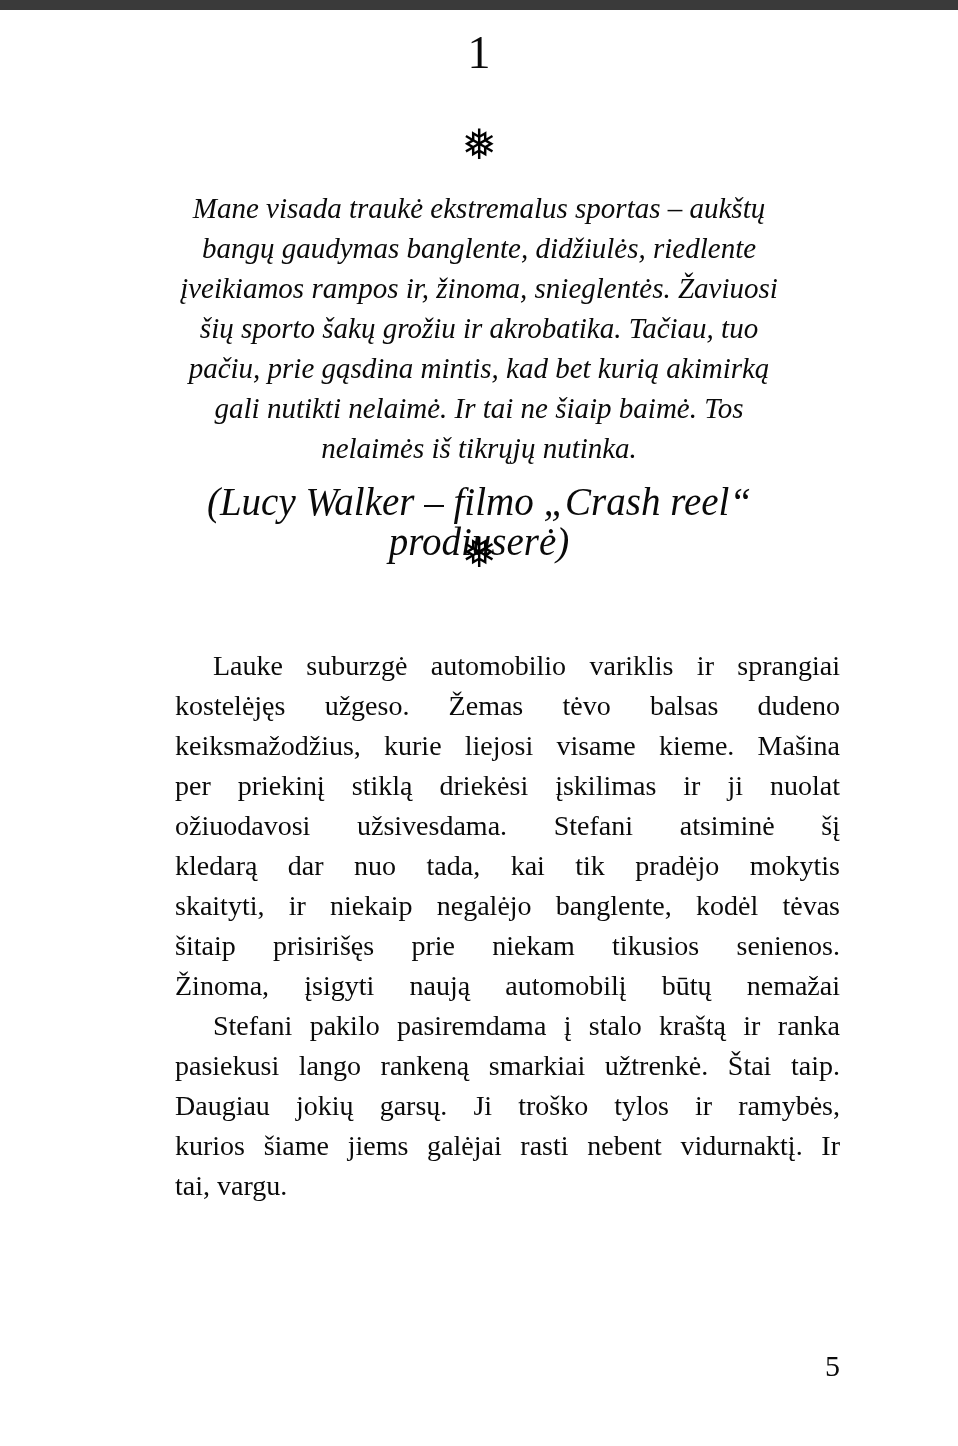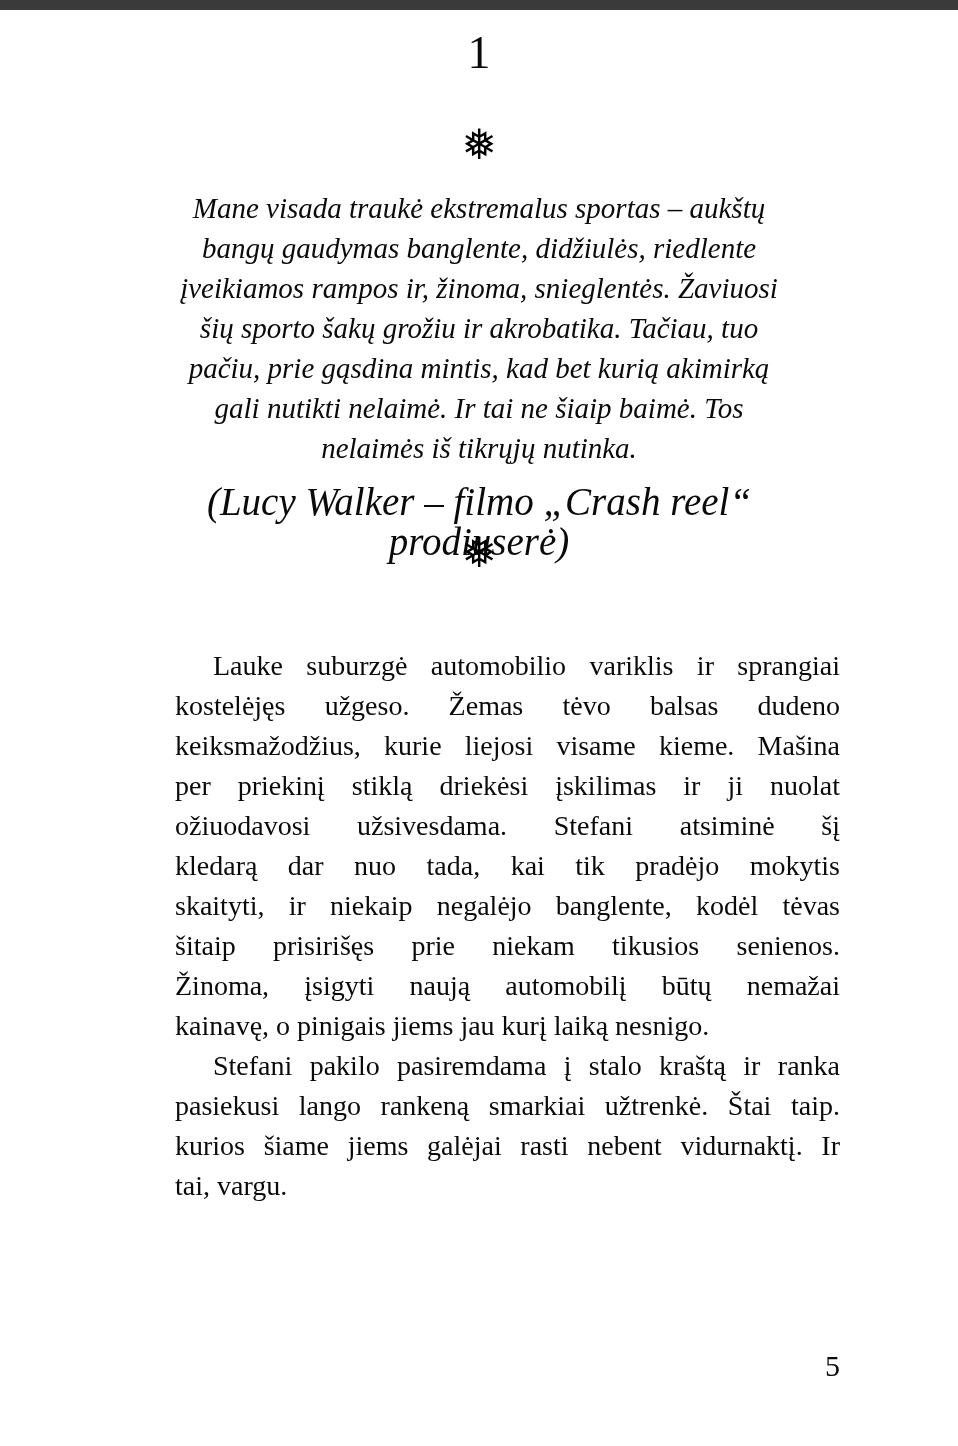--- a/index.html
+++ b/index.html
@@ -108,25 +108,25 @@
     <div class="para">
       <div class="bline first">Lauke suburzgė automobilio variklis ir sprangiai</div>
       <div class="bline">kostelėjęs užgeso. Žemas tėvo balsas dudeno</div>
       <div class="bline">keiksmažodžius, kurie liejosi visame kieme. Mašina</div>
       <div class="bline">per priekinį stiklą driekėsi įskilimas ir ji nuolat</div>
       <div class="bline">ožiuodavosi užsivesdama. Stefani atsiminė šį</div>
       <div class="bline">kledarą dar nuo tada, kai tik pradėjo mokytis</div>
       <div class="bline">skaityti, ir niekaip negalėjo banglente, kodėl tėvas</div>
       <div class="bline">šitaip prisirišęs prie niekam tikusios senienos.</div>
       <div class="bline">Žinoma, įsigyti naują automobilį būtų nemažai</div>
-      <div class="bline last">kainavę, o pinigais jiems jau kurį laiką nesnigo.</div>
     </div>
     <div class="para">
       <div class="bline first">Stefani pakilo pasiremdama į stalo kraštą ir ranka</div>
       <div class="bline">pasiekusi lango rankeną smarkiai užtrenkė. Štai taip.</div>
+      <div class="bline">Daugiau jokių garsų. Ji troško tylos ir ramybės,</div>
       <div class="bline">kurios šiame jiems galėjai rasti nebent vidurnaktį. Ir</div>
       <div class="bline last">tai, vargu.</div>
     </div>
   </div>
 
   <div class="page-number">5</div>
 
 </div>
 
 </body></html>

